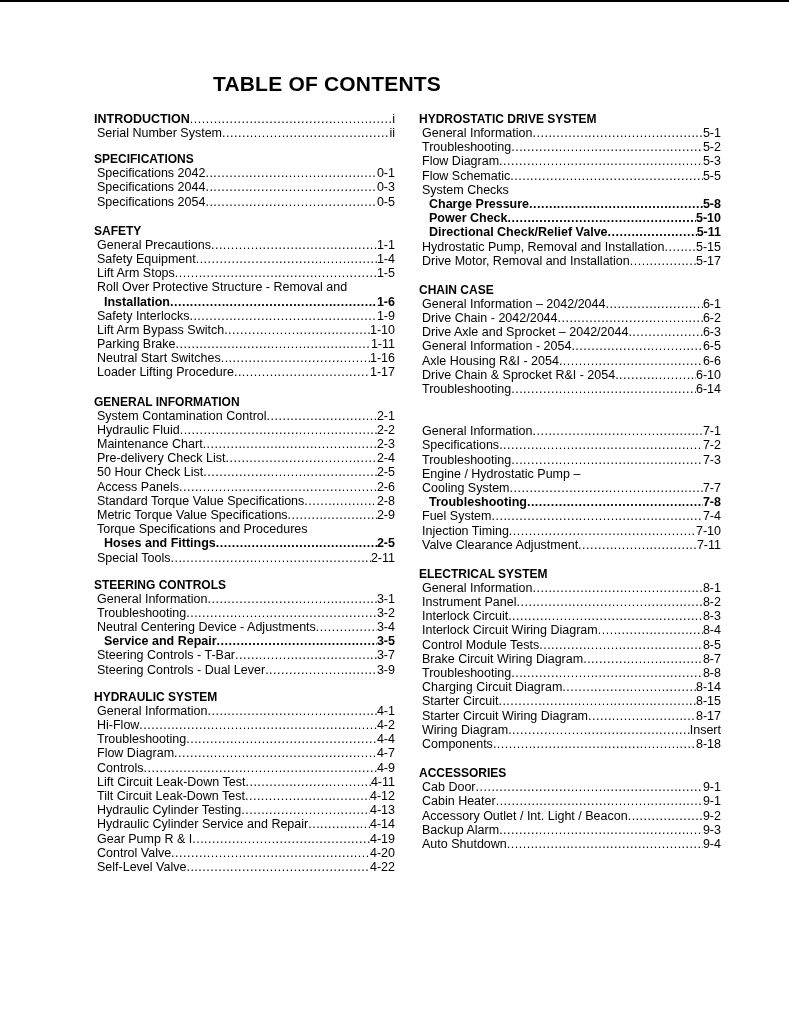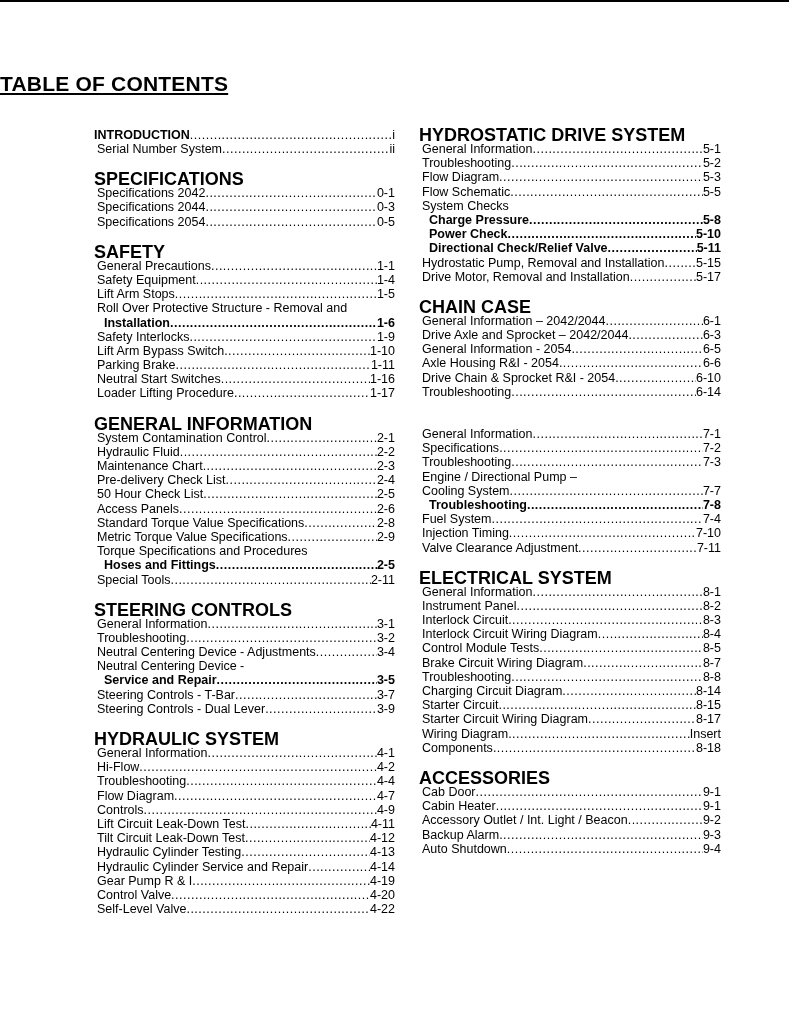--- a/index.html
+++ b/index.html
@@ -1,25 +1,25 @@
 <!DOCTYPE html>
 <html><head>
 <meta charset="utf-8">
 <style>
   html, body { margin:0; padding:0; background:#fff; }
   body { width:789px; height:1024px; position:relative; overflow:hidden;
          font-family:"Liberation Sans", sans-serif; color:#000; }
   .topline { position:absolute; left:0; top:0; width:789px; height:2px; background:#000; }
-  .title { position:absolute; left:0; width:654px; top:72px; text-align:left;
-           font-weight:bold; font-size:21px; letter-spacing:0.2px;text-decoration:underline; }
+  .title { position:absolute; left:0; width:654px; top:72px; text-align:center;
+           font-weight:bold; font-size:21px; letter-spacing:0.2px; }
   .col { position:absolute; top:112px; }
   .col.left { left:94px; width:301px; }
   .col.right { left:419px; width:302px; }
-  .section { margin-bottom:14px;margin-top:16px; }
-  .sec-head { font-weight:bold; font-size:18px; line-height:14px; height:14px; }
+  .section { margin-bottom:14px; }
+  .sec-head { font-weight:bold; font-size:12px; line-height:14px; height:14px; }
   .entry { display:flex; font-size:12.5px; line-height:14.2px; height:14.2px; padding-left:3px; white-space:nowrap; }
   .entry.ind { padding-left:10px;font-weight:bold; }
   .entry .lbl { flex:0 0 auto; }
   .entry .dots { flex:1 1 auto; overflow:hidden; }
   .entry .dots::before { content:"............................................................................................................................"; letter-spacing:0.5px; }
   .entry .pg { flex:0 0 auto; text-align:right; }
   .head-entry { display:flex; white-space:nowrap; font-size:12.5px; line-height:14px; height:14px; }
   .head-entry .lbl { font-weight:bold; }
   .head-entry .dots { flex:1 1 auto; overflow:hidden; }
   .head-entry .dots::before { content:"............................................................................................................................"; letter-spacing:0.5px; }
@@ -178,23 +178,20 @@
       <div class="entry">
         <span class="lbl">Troubleshooting</span>
         <span class="dots"></span>
         <span class="pg">3-2</span>
       </div>
       <div class="entry">
         <span class="lbl">Neutral Centering Device - Adjustments</span>
         <span class="dots"></span>
         <span class="pg">3-4</span>
       </div>
-      <div class="entry nopg">
-        <span class="lbl">Neutral Centering Device -</span>
-      </div>
       <div class="entry ind">
         <span class="lbl">Service and Repair</span>
         <span class="dots"></span>
         <span class="pg">3-5</span>
       </div>
       <div class="entry">
         <span class="lbl">Steering Controls - T-Bar</span>
         <span class="dots"></span>
         <span class="pg">3-7</span>
       </div>
@@ -321,20 +318,25 @@
       </div>
     </div>
     <div class="section" style="margin-bottom: 28px;">
       <div class="sec-head">CHAIN CASE</div>
       <div class="entry">
         <span class="lbl">General Information – 2042/2044</span>
         <span class="dots"></span>
         <span class="pg">6-1</span>
       </div>
       <div class="entry">
+        <span class="lbl">Drive Chain - 2042/2044</span>
+        <span class="dots"></span>
+        <span class="pg">6-2</span>
+      </div>
+      <div class="entry">
         <span class="lbl">Drive Axle and Sprocket – 2042/2044</span>
         <span class="dots"></span>
         <span class="pg">6-3</span>
       </div>
       <div class="entry">
         <span class="lbl">General Information - 2054</span>
         <span class="dots"></span>
         <span class="pg">6-5</span>
       </div>
       <div class="entry">
@@ -363,21 +365,21 @@
         <span class="lbl">Specifications</span>
         <span class="dots"></span>
         <span class="pg">7-2</span>
       </div>
       <div class="entry">
         <span class="lbl">Troubleshooting</span>
         <span class="dots"></span>
         <span class="pg">7-3</span>
       </div>
       <div class="entry nopg">
-        <span class="lbl">Engine / Directional Pump –</span>
+        <span class="lbl">Engine / Hydrostatic Pump –</span>
       </div>
       <div class="entry">
         <span class="lbl">Cooling System</span>
         <span class="dots"></span>
         <span class="pg">7-7</span>
       </div>
       <div class="entry ind">
         <span class="lbl">Troubleshooting</span>
         <span class="dots"></span>
         <span class="pg">7-8</span>

